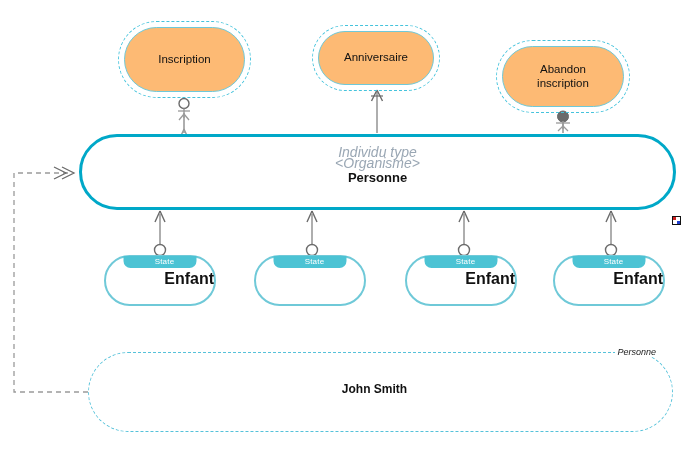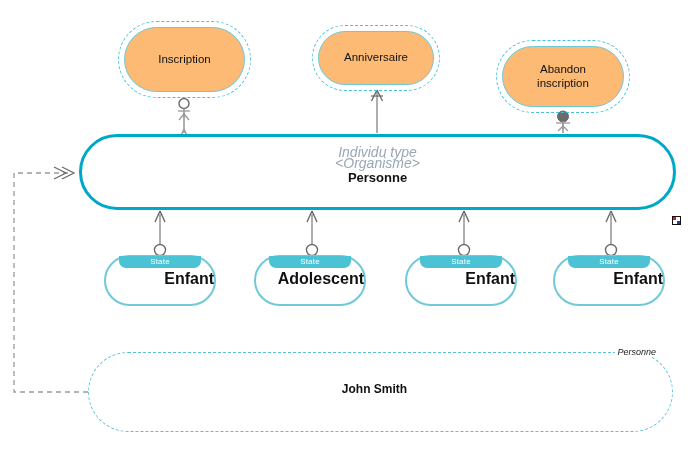--- a/index.html
+++ b/index.html
@@ -105,29 +105,30 @@
     border: 2px solid #6FC9D8;
     border-radius: 26px;
     background: #ffffff;
     box-sizing: border-box;
   }
   .state-badge {
     position: absolute;
     left: 50%;
     transform: translateX(-50%);
     top: -1px;
-    width: 82px;
+    width: 64px;
     height: 12px;
     background: #4CC3D4;
     border-radius: 0 0 7px 7px;
     color: #ffffff;
     font-size: 8px;
     line-height: 12px;
     text-align: center;
     letter-spacing: 0.2px;
+    padding-left: 9px;
   }
   .state-name {
     position: absolute;
     left: 0;
     right: 0;
     top: 13px;
     text-align: right;
     font-size: 16px;
     font-weight: bold;
     color: #111111;
@@ -286,21 +287,20 @@
     </div>
   </div>
 
   <div class="state-node" style="left:104px; top:255px;">
     <div class="state-badge">State</div>
     <div class="state-name">Enfant</div>
   </div>
 
   <div class="state-node" style="left:254px; top:255px;">
     <div class="state-badge">State</div>
-    <div class="state-name">Adolescent</div>
   </div>
 
   <div class="state-node" style="left:405px; top:255px;">
     <div class="state-badge">State</div>
     <div class="state-name">Enfant</div>
   </div>
 
   <div class="state-node" style="left:553px; top:255px;">
     <div class="state-badge">State</div>
     <div class="state-name">Enfant</div>

